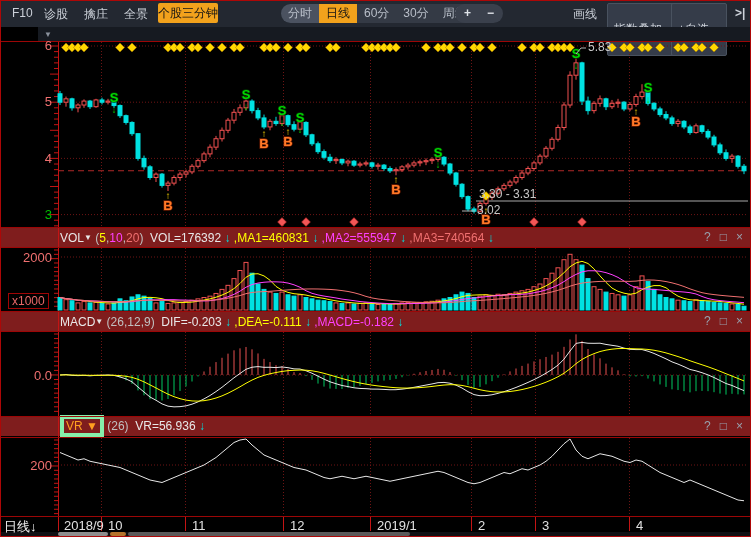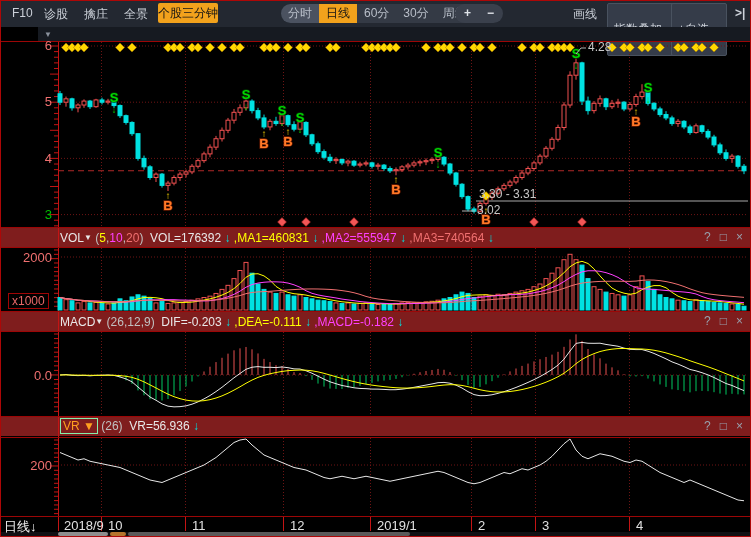--- a/index.html
+++ b/index.html
@@ -24,21 +24,21 @@
   #strip .caret{position:absolute;left:6px;top:3px;color:#8a919c;font-size:8px;}
   
   .phead{position:absolute;left:0;width:751px;height:19px;line-height:19px;background:#7f1d1d;
     font-size:12px;z-index:1;}
   .parts{position:absolute;left:60px;top:0;white-space:pre;}
   .picons{position:absolute;right:8px;top:0;color:#98a0ac;font-size:12px;}
   .picons span{margin-left:9px;}
   .c-w{color:#e8e8e8}.c-g{color:#c0c0c0}.c-y{color:#ffff00}.c-m{color:#ff40ff}
   .c-s{color:#f07070}.c-c{color:#00dede}.c-o{color:#ffa020}
   .sm{font-size:8px;vertical-align:2px;}
-  .boxed{border:1px solid #86efac;padding:0 2px;color:#ffa020;}
+  .boxed{border:4px solid #86efac;padding:0 2px;color:#ffa020;}
   
   #chart-svg{position:absolute;left:0;top:0;z-index:2;pointer-events:none;}
   .grid{stroke:#6e1414;stroke-dasharray:1 2;stroke-width:1;}
   .sep{stroke:#9c0606;stroke-width:1;}
   .axis{stroke:#c41414;stroke-width:1;}
   .winborder{stroke:#ad0707;fill:none;stroke-width:1;}
   .sMark{fill:#00d800;font:bold 13px "Liberation Sans",sans-serif;text-anchor:middle;
     paint-order:stroke;stroke:#003800;stroke-width:1.4px;}
   .sArr{fill:#00d800;font:bold 10px "Liberation Sans",sans-serif;text-anchor:middle;}
   .bMark{fill:#ff7a28;font:bold 13px "Liberation Sans",sans-serif;text-anchor:middle;
@@ -833,21 +833,21 @@
 
   <div id="txt">
     <span class="alab" style="left:4px;top:38px">6</span>
     <span class="alab" style="left:4px;top:94px">5</span>
     <span class="alab" style="left:4px;top:151px">4</span>
     <span class="alab green" style="left:4px;top:207px">3</span>
     <span class="alab" style="left:4px;top:250px">2000</span>
     <span class="unitbox">x1000</span>
     <span class="alab" style="left:4px;top:368px">0.0</span>
     <span class="alab" style="left:4px;top:458px">200</span>
-    <span class="anno" style="left:588px;top:40px">4.28</span>
+    <span class="anno" style="left:588px;top:40px">5.83</span>
     <span class="anno" style="left:479px;top:187px">3.30 - 3.31</span>
     <span class="anno" style="left:477px;top:203px">3.02</span>
   <span class="dlab" style="left: 64px;">2018/9</span>
       <span class="dlab" style="left: 108px;">10</span>
       <span class="dlab" style="left: 192px;">11</span>
       <span class="dlab" style="left: 290px;">12</span>
       <span class="dlab" style="left: 377px;">2019/1</span>
       <span class="dlab" style="left: 478px;">2</span>
       <span class="dlab" style="left: 542px;">3</span>
       <span class="dlab" style="left: 636px;">4</span>

